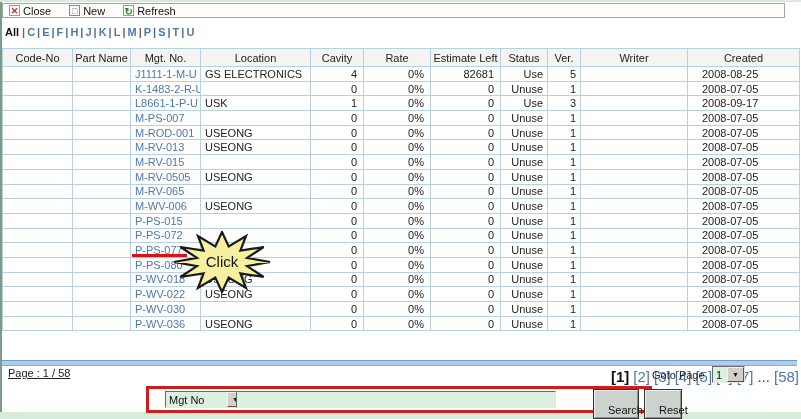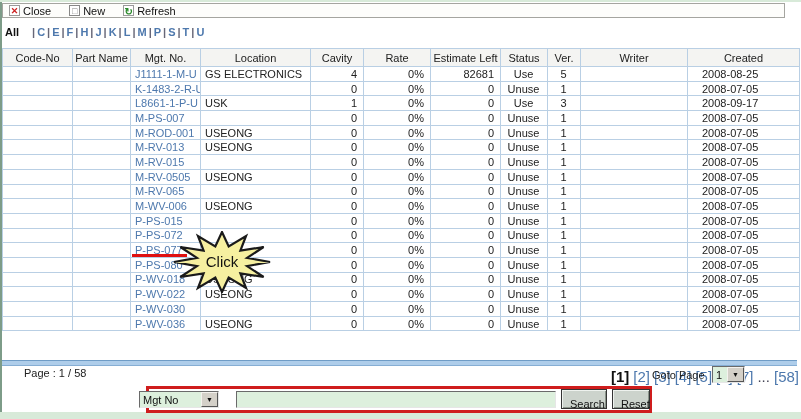--- a/index.html
+++ b/index.html
@@ -15,64 +15,64 @@
   .tb-item{display:inline-flex;align-items:center;margin-right:18px;cursor:pointer;color:#111;}
   .tb-item .ico{display:inline-block;width:11px;height:11px;line-height:11px;text-align:center;
                 background:#fff;border:1px solid #9a9a9a;font-size:9px;font-weight:bold;margin-right:3px;box-sizing:border-box;}
   .ico.close-g{color:#cc2222;}
   .ico.new-g{color:#888;border-color:#888;}
   .ico.refresh-g{color:#2a8a2a;font-size:10px;}
 
   
   .alpha{position:absolute;left:5px;top:26px;font-weight:bold;font-size:11px;color:#556;}
   .alpha a{color:#4d78ad;text-decoration:none;margin:0 1px;cursor:pointer;}
-  .alpha .all{color:#111;margin-right:12px;}
+  .alpha .all{color:#111;margin-right:2px;}
   .alpha .sep{color:#667;margin:0 1px;}
 
   
   table.grid{position:absolute;left:2px;top:48px;width:797px;border-collapse:collapse;table-layout:fixed;
              font-size:11px;}
   table.grid th{background:#f4f4f2;border:1px solid #b9cfe4;font-weight:normal;color:#222;
                 height:17px;padding:0;text-align:center;overflow:hidden;white-space:nowrap;}
   table.grid td{border:1px solid #b9cfe4;height:13.7px;padding:0 4px;overflow:hidden;white-space:nowrap;
                 background:#fff;color:#222;}
   table.grid td.col-4,table.grid td.col-5,table.grid td.col-6{text-align:right;padding-right:6px;}
-  table.grid td.col-7,table.grid td.col-8{text-align:center;padding-left:3px;}
+  table.grid td.col-7,table.grid td.col-8{text-align:right;padding-left:3px;}
   table.grid td.col-10{padding-left:14px;}
   a.mgtlink{color:#4d78ad;text-decoration:none;cursor:pointer;}
   .grid-bottom{position:absolute;left:2px;top:360px;width:795px;height:4px;background:#aecdea;
                border-top:1px solid #6f9cc6;border-bottom:1px solid #86aed4;}
 
   
-  .page-label{position:absolute;left:24px;top:367px;font-size:11px;color:#222;}
+  .page-label{position:absolute;left:8px;top:367px;font-size:11px;color:#222;text-decoration:underline;}
   .pagination{position:absolute;left:0;top:368px;width:801px;text-align:right;font-size:15px;}
   .pagination .cur{font-weight:bold;color:#111;margin:0 2px;}
   .pagination a{color:#4d78ad;text-decoration:none;margin:0 2px;cursor:pointer;}
   .pagination .dots{color:#445;margin:0 2px;}
   .goto-label{position:absolute;left:652px;top:369px;font-size:11px;color:#222;}
   .goto-select{position:absolute;left:712px;top:366px;width:33px;height:17px;}
 
   
   .wsel{background:#ddf0dd;border:1px solid;border-color:#6a6a6a #e6e6e6 #e6e6e6 #6a6a6a;
         display:flex;align-items:center;box-sizing:border-box;cursor:pointer;}
   .wsel .val{flex:1;padding-left:3px;font-size:11px;color:#111;overflow:hidden;white-space:nowrap;}
   .wsel .arrow{width:15px;align-self:stretch;background:#d4d0c8;border:1px solid;
                border-color:#f4f2ee #555 #555 #f4f2ee;font-size:7px;color:#111;
                display:flex;align-items:center;justify-content:center;}
 
   
   .search-rect{position:absolute;left:146px;top:386px;width:500px;height:21px;
                border:3px solid #cf1d1d;}
-  .fld-select{position:absolute;left:139px;top:391px;width:80px;height:17px;}
+  .fld-select{position:absolute;left:165px;top:391px;width:80px;height:17px;}
   .fld-input{position:absolute;left:236px;top:391px;width:320px;height:17px;background:#ddf0dd;
              border:1px solid;border-color:#6a6a6a #e6e6e6 #e6e6e6 #6a6a6a;box-sizing:border-box;
              font-family:"Liberation Sans", sans-serif;font-size:11px;padding:0 3px;}
   .btn{position:absolute;top:389px;height:20px;background:#ccd3cc;border:1px solid #333;
        box-shadow:inset 1px 1px 0 #eef2ee, inset -1px -1px 0 #8a948a;
-       font-family:"Liberation Sans", sans-serif;font-size:11px;color:#111;cursor:pointer;padding:8px;}
+       font-family:"Liberation Sans", sans-serif;font-size:11px;color:#111;cursor:pointer;padding:14px;margin-left:32px;}
   .btn-search{left:561px;width:46px;}
   .btn-reset{left:612px;width:38px;}
 
   
   .underline{position:absolute;left:132px;top:254px;width:55px;height:3px;background:#e01010;}
   .callout{position:absolute;left:172px;top:231px;width:100px;height:62px;}
   .callout text{font-family:"Liberation Sans", sans-serif;font-size:15px;fill:#111;}
 </style>
 </head>
 <body>

